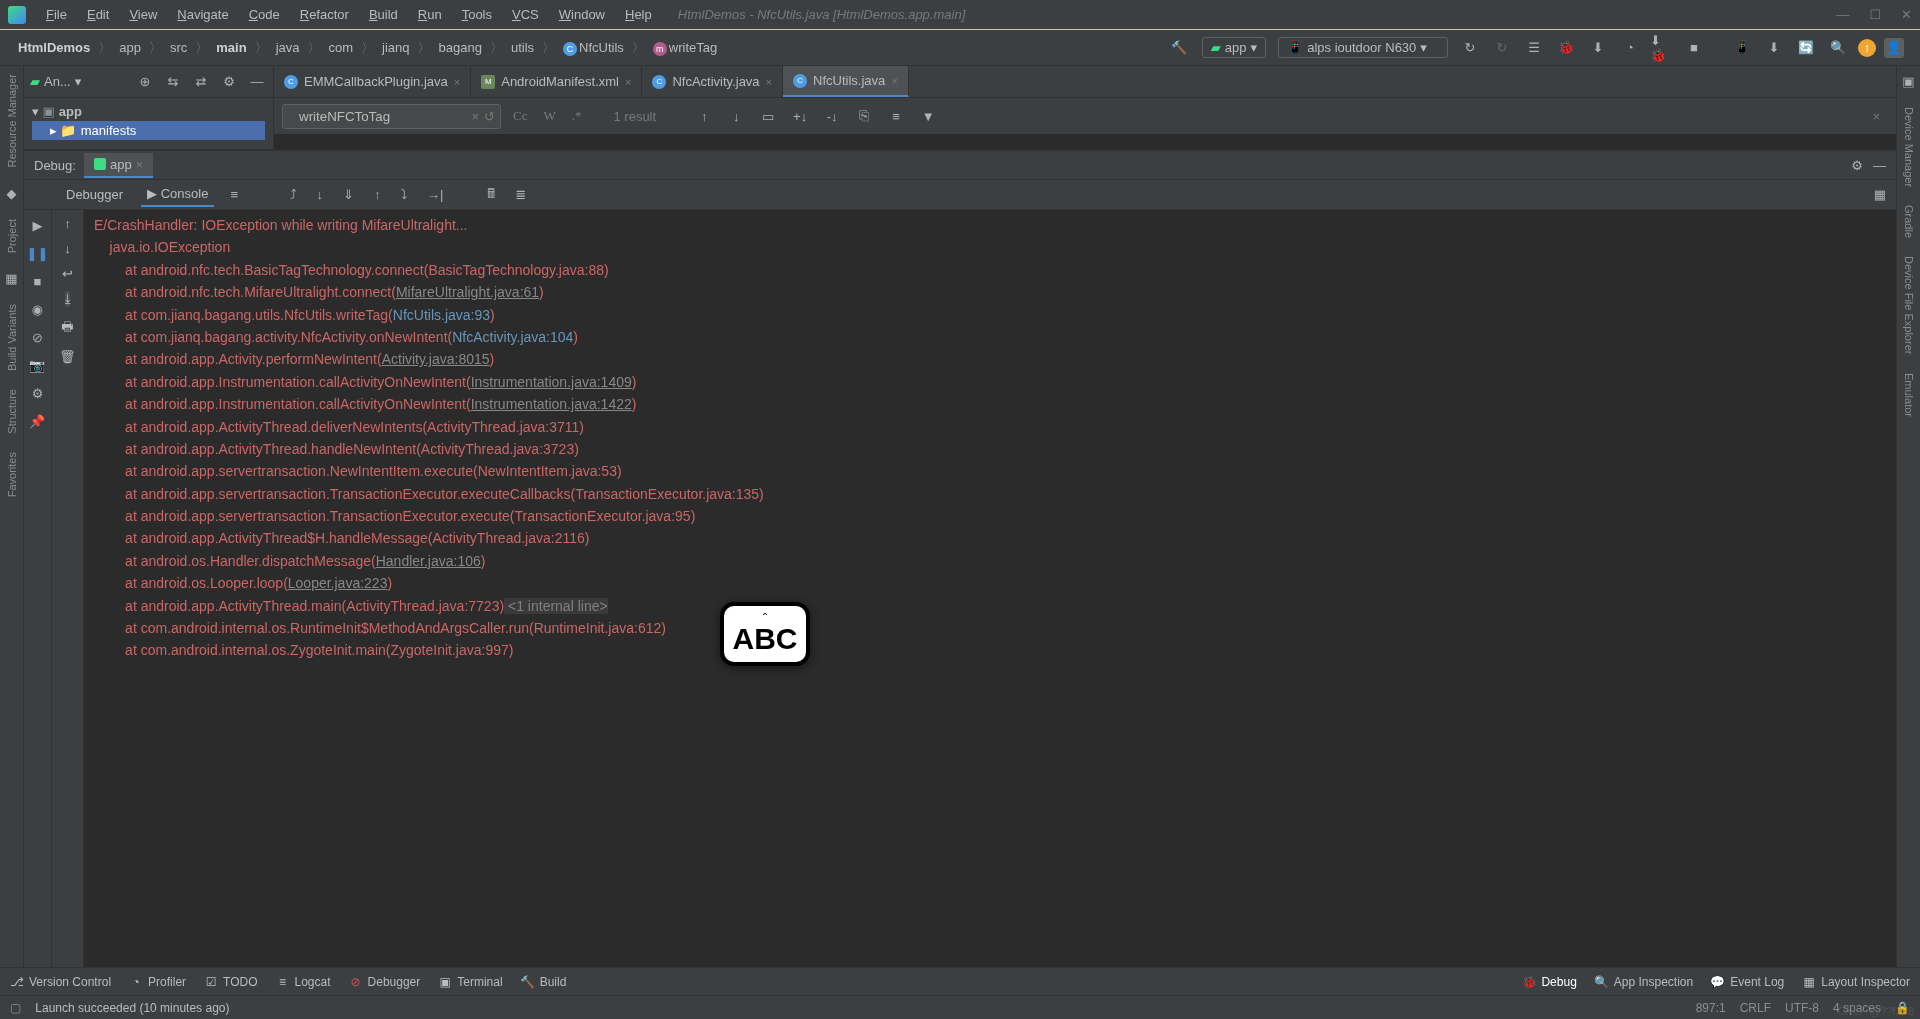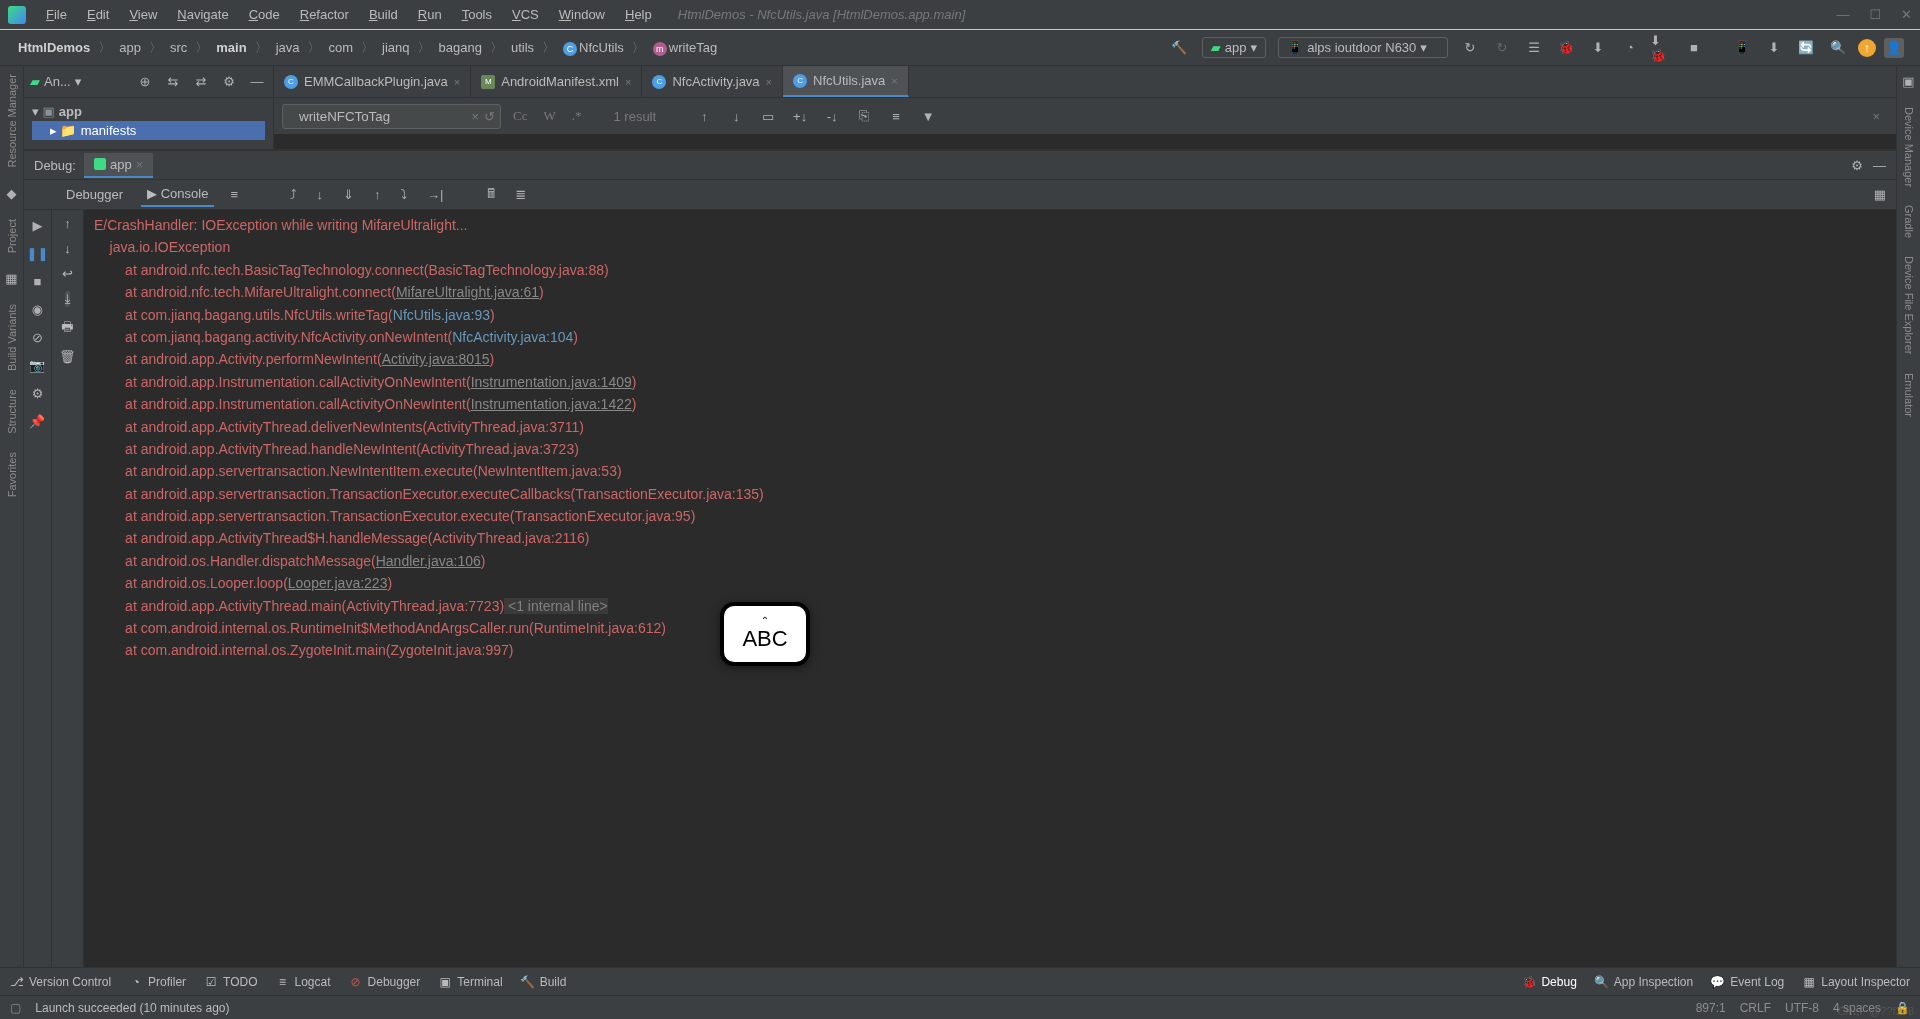--- a/index.html
+++ b/index.html
@@ -81,21 +81,21 @@
 .bottom-tabs { height:28px; background:#3c3f41; display:flex; align-items:center; padding:0 10px; gap:18px; border-top:1px solid #323232; }
 .bottom-tabs .btab { display:flex; align-items:center; gap:5px; color:#bbbbbb; cursor:pointer; font-size:12px; }
 .bottom-tabs .btab.active { color:#fff; }
 .bottom-tabs .bicon { width:14px; height:14px; display:inline-flex; align-items:center; justify-content:center; }
 .bottom-tabs .spacer { flex:1; }
 .statusbar { height:24px; background:#3c3f41; display:flex; align-items:center; padding:0 10px; gap:14px; border-top:1px solid #323232; font-size:12px; color:#8c8c8c; }
 .statusbar .msg { color:#bbbbbb;text-align:center; }
 .statusbar .spacer { flex:1; }
 .ime-float { position:absolute; left:720px; top:602px; width:90px; height:64px; background:#fff; border-radius:14px; display:flex; flex-direction:column; align-items:center; justify-content:center; color:#000; box-shadow:0 2px 10px rgba(0,0,0,.5); border:4px solid #000; }
 .ime-float .chev { font-size:10px; line-height:1; }
-.ime-float .abc { font-size:22px; font-weight:400; }
+.ime-float .abc { font-size:30px; font-weight:700; }
 .watermark { position:absolute; right:6px; bottom:2px; font-size:11px; color:#666; opacity:.5; }
 .green { color:#59a869; }
 .red { color:#c75450; }
 </style>
 </head>
 <body>
 
 <div class="menubar">
   <div class="logo"></div>
   <div id="menu-items" style="display: contents;"><span class="mitem"><u>F</u>ile</span><span class="mitem"><u>E</u>dit</span><span class="mitem"><u>V</u>iew</span><span class="mitem"><u>N</u>avigate</span><span class="mitem"><u>C</u>ode</span><span class="mitem"><u>R</u>efactor</span><span class="mitem"><u>B</u>uild</span><span class="mitem"><u>R</u>un</span><span class="mitem"><u>T</u>ools</span><span class="mitem"><u>V</u>CS</span><span class="mitem"><u>W</u>indow</span><span class="mitem"><u>H</u>elp</span></div>

